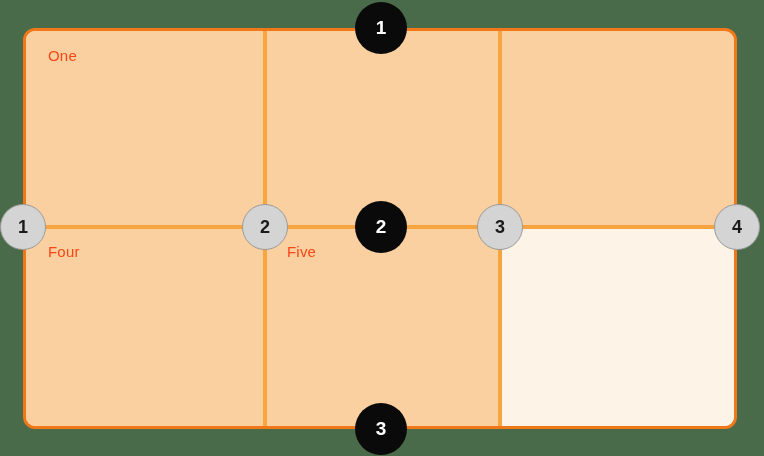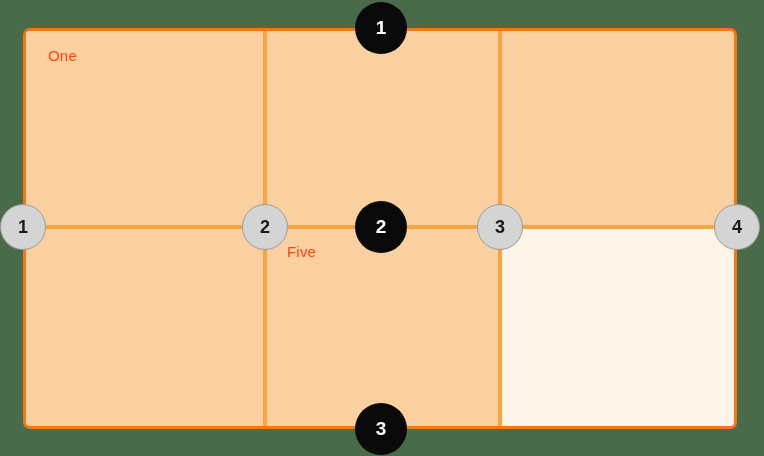--- a/index.html
+++ b/index.html
@@ -24,21 +24,21 @@
 
   
   .grid-frame {
     position: absolute;
     left: 23px;
     top: 28px;
     width: 714px;
     height: 401px;
     box-sizing: border-box;
     border: 3px solid #F07818;
-    border-radius: 7px;
+    border-radius: 12px;
     background: #FBD0A0;
     overflow: hidden;
   }
 
   .cells {
     position: absolute;
     inset: 0;
   }
 
   .cell {
@@ -149,20 +149,23 @@
 
   <div class="grid-frame">
     <div class="cells">
 
       <div class="cell c1 r1">
         <span class="cell-label">One</span>
       </div>
 
 
 
+      <div class="cell c1 r2">
+        <span class="cell-label">Four</span>
+      </div>
 
       <div class="cell c2 r2">
         <span class="cell-label">Five</span>
       </div>
 
       <div class="cell c3 r2 pale">
         <span class="cell-label"></span>
       </div>
 
     </div>

